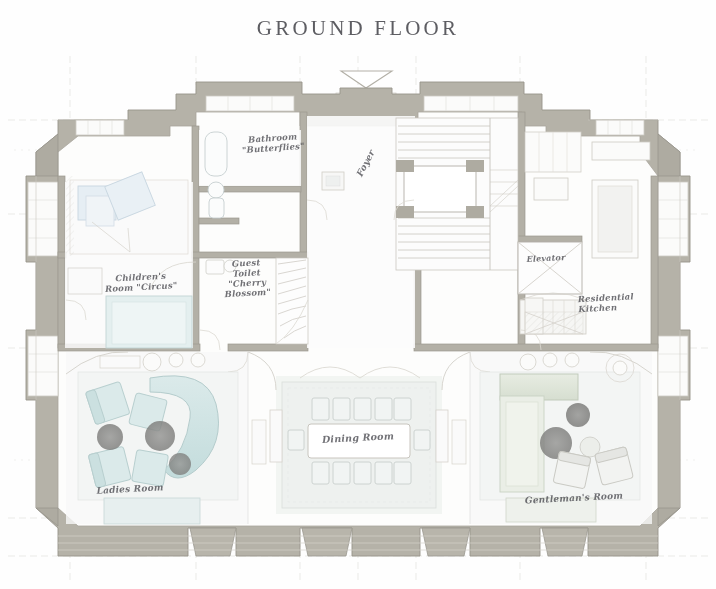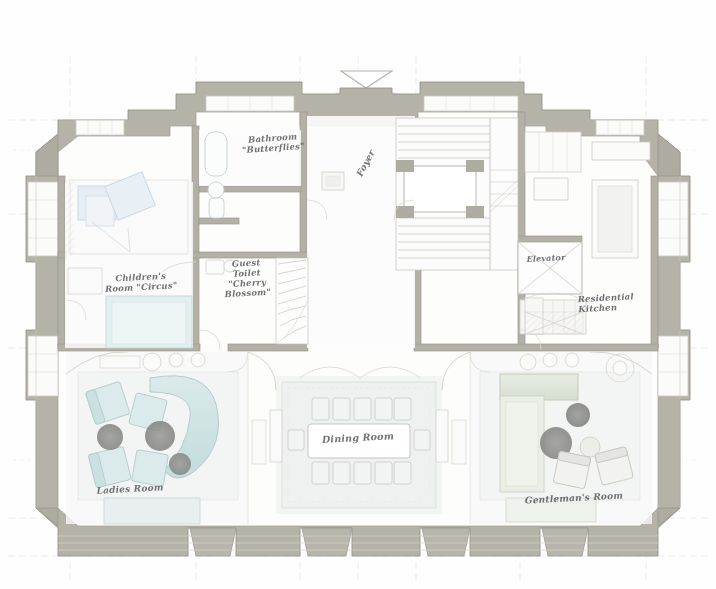--- a/index.html
+++ b/index.html
@@ -32,20 +32,21 @@
     letter-spacing:.2px;
     transform-origin:center center;
     opacity:.78;
   }
 </style>
 </head>
 <body>
 
 <div id="plan-root">
 
+  <div class="title">GROUND FLOOR</div>
 
   <svg class="plan" viewBox="0 0 716 589">
     <defs>
       <pattern id="hatch" width="5" height="5" patternTransform="rotate(45)" patternUnits="userSpaceOnUse">
         <line x1="0" y1="0" x2="0" y2="5" stroke="#cfcfca" stroke-width="1"></line>
       </pattern>
       <linearGradient id="sofaG" x1="0" y1="0" x2="0" y2="1">
         <stop offset="0%" stop-color="#dbeaea"></stop>
           <stop offset="100%" stop-color="#c3dcdc"></stop>
       </linearGradient>

